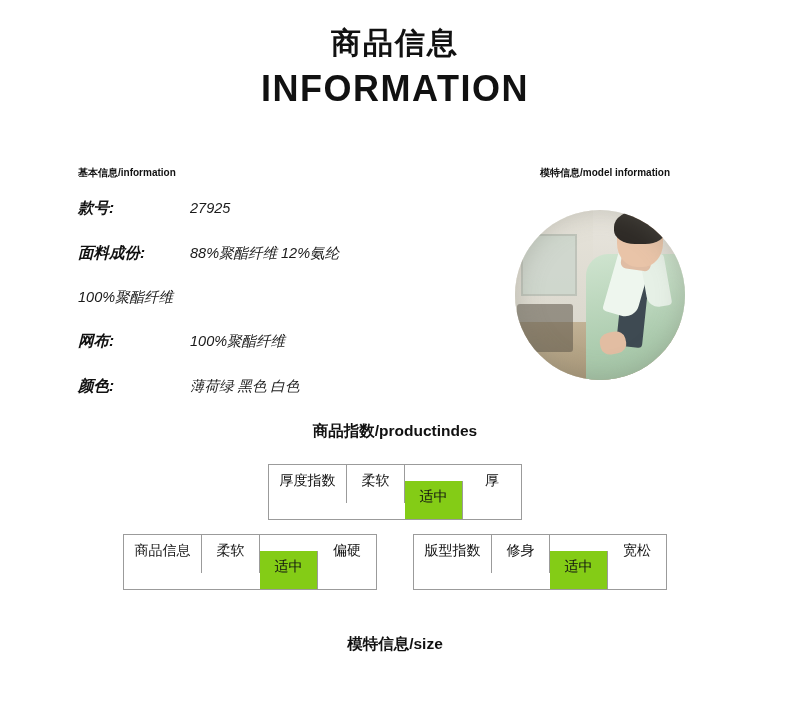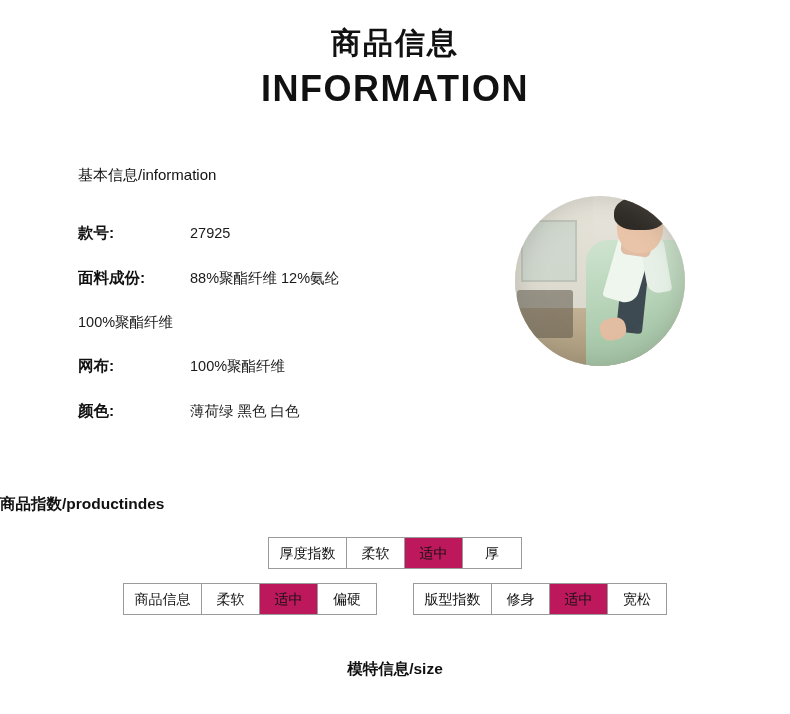--- a/index.html
+++ b/index.html
@@ -44,30 +44,31 @@
     box-sizing: border-box;
   }
   .col-left {
     width: 410px;
   }
   .col-right {
     flex: 1;
     text-align: center;
   }
   .section-heading {
-    font-size: 15px;
-    font-weight: normal;
+    font-size: 10px;
+    font-weight: bold;
     color: #111;
   }
   .col-right .section-heading {
     margin-left: 10px;
   }
 
   .spec-list {
-    margin-top: 38px;
+    margin-top: 18px;
+    font-style: italic;
   }
   .spec-row {
     display: flex;
     align-items: baseline;
     margin-bottom: 24px;
   }
   .spec-label {
     width: 112px;
     font-size: 15.5px;
     font-weight: bold;
@@ -185,60 +186,61 @@
   }
   .ph-vignette {
     position: absolute;
     inset: 0;
     border-radius: 50%;
     box-shadow: inset 0 0 26px rgba(120,120,110,.35);
   }
 
   
   .index-heading {
+    text-align: center;
     font-size: 15.5px;
     font-weight: bold;
-    margin-top: 48px;
     color: #111;
   }
   .index-tables {
     margin-top: 22px;
     display: flex;
     flex-direction: column;
     align-items: center;
     gap: 14px;
   }
   .index-row {
     display: flex;
     gap: 36px;
   }
   .idx-table {
     display: flex;
     border: 1px solid #9b9b9b;
   }
   .idx-cell {
     min-width: 58px;
-    height: 30px;
+    height: 38px;
     line-height: 30px;
     text-align: center;
     font-size: 14px;
     padding: 0 7px;
     box-sizing: border-box;
     border-right: 1px solid #9b9b9b;
     background: #ffffff;
     color: #111;
     white-space: nowrap;
   }
   .idx-cell:last-child { border-right: none; }
   .idx-cell.head {
     font-weight: normal;
     min-width: 78px;
   }
   .idx-cell.active {
-    background: #be185d;
+    background: #84cc16;
+    margin-top: 16px;
   }
 
   
   .size-heading {
     text-align: center;
     font-size: 15.5px;
     font-weight: bold;
     margin-top: 44px;
     color: #111;
   }
@@ -273,20 +275,21 @@
         <div class="spec-value">100%聚酯纤维</div>
       </div>
       <div class="spec-row">
         <div class="spec-label">颜色:</div>
         <div class="spec-value">薄荷绿  黑色  白色</div>
       </div>
     </div>
   </div>
 
   <div class="col-right">
+    <div class="section-heading">模特信息/model information</div>
     <div class="model-photo-wrap">
       <div class="model-photo">
         <div class="ph-bg"></div>
         <div class="ph-wallL"></div>
         <div class="ph-window"></div>
         <div class="ph-table"></div>
         <div class="ph-dark"></div>
         <div class="ph-body"></div>
         <div class="ph-shirt"></div>
         <div class="ph-lapelA"></div>

